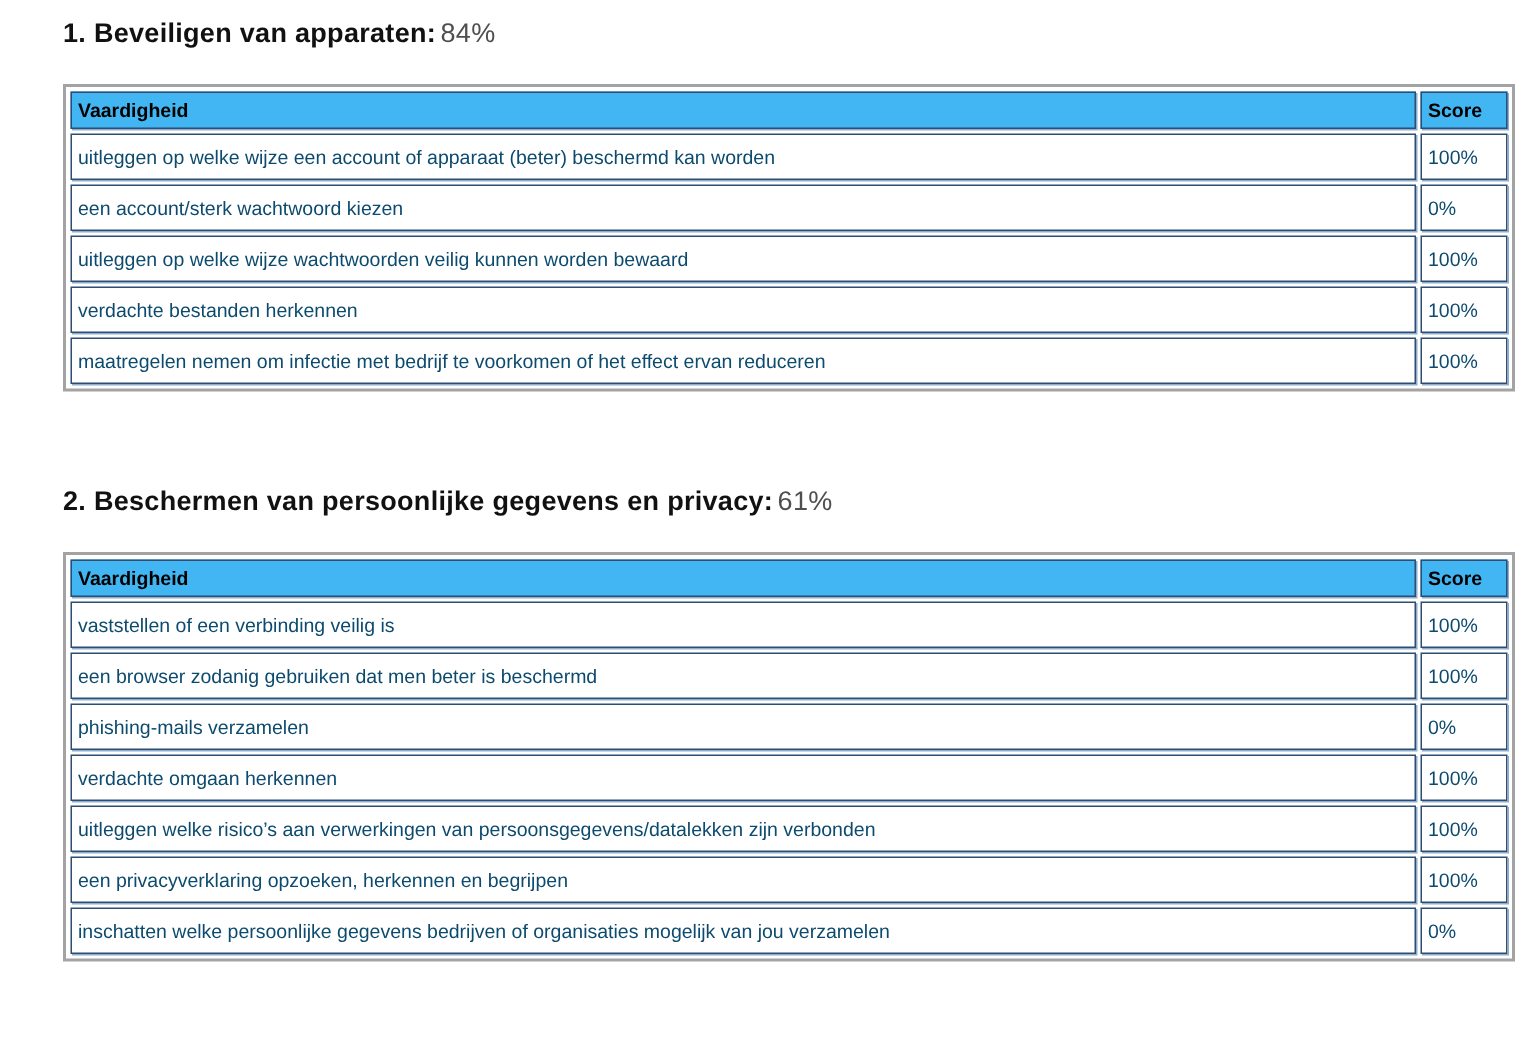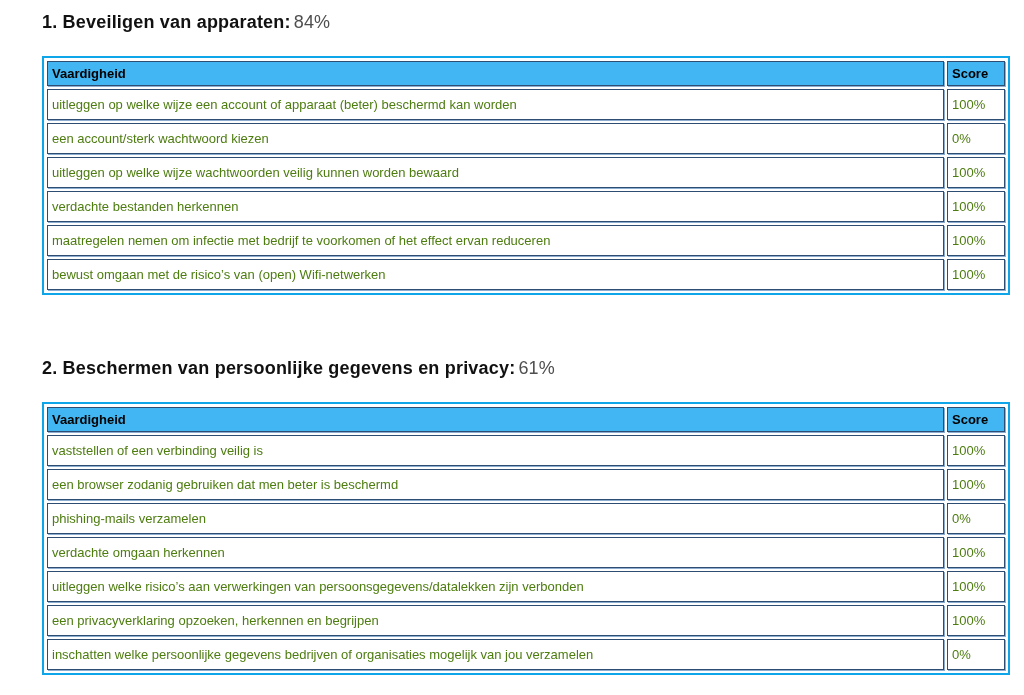--- a/index.html
+++ b/index.html
@@ -32,21 +32,21 @@
     margin-left: 3px;
   }
   .section-2 {
     margin-top: 62px;
   }
   table.skills-table {
     width: 968px;
     table-layout: fixed;
     border-collapse: separate;
     border-spacing: 3px;
-    border: 2px solid #0ea5e9;
+    border: 2px solid #a3a3a3;
     background: #ffffff;
   }
   table.skills-table .score-col {
     width: 58px;
   }
   table.skills-table th,
   table.skills-table td {
     border: 1px solid #2e4d72;
     box-shadow: 1px 1px 0 0 #8cadd0;
     padding: 2px 4px;
@@ -56,21 +56,21 @@
     overflow: hidden;
     white-space: nowrap;
   }
   table.skills-table th {
     background: #41b6f2;
     color: #000000;
     font-weight: bold;
     height: 19px;
   }
   table.skills-table td {
-    color: #4d7c0f;
+    color: #0c4a6e;
     height: 25px;
   }
 </style>
 </head>
 <body>
 
 <div class="page">
 
   <section class="section-1">
     <h2 class="heading"><span class="heading-label">1. Beveiligen van apparaten:</span><span class="heading-score">84%</span></h2>
@@ -97,24 +97,20 @@
           <tr>
             <td>uitleggen op welke wijze wachtwoorden veilig kunnen worden bewaard</td>
             <td>100%</td>
           </tr>
           <tr>
             <td>verdachte bestanden herkennen</td>
             <td>100%</td>
           </tr>
           <tr>
             <td>maatregelen nemen om infectie met bedrijf te voorkomen of het effect ervan reduceren</td>
-            <td>100%</td>
-          </tr>
-          <tr>
-            <td>bewust omgaan met de risico’s van (open) Wifi-netwerken</td>
             <td>100%</td>
           </tr>
         </tbody>
     </table>
   </section>
 
   <section class="section-2">
     <h2 class="heading"><span class="heading-label">2. Beschermen van persoonlijke gegevens en privacy:</span><span class="heading-score">61%</span></h2>
     <table class="skills-table">
       <colgroup>

